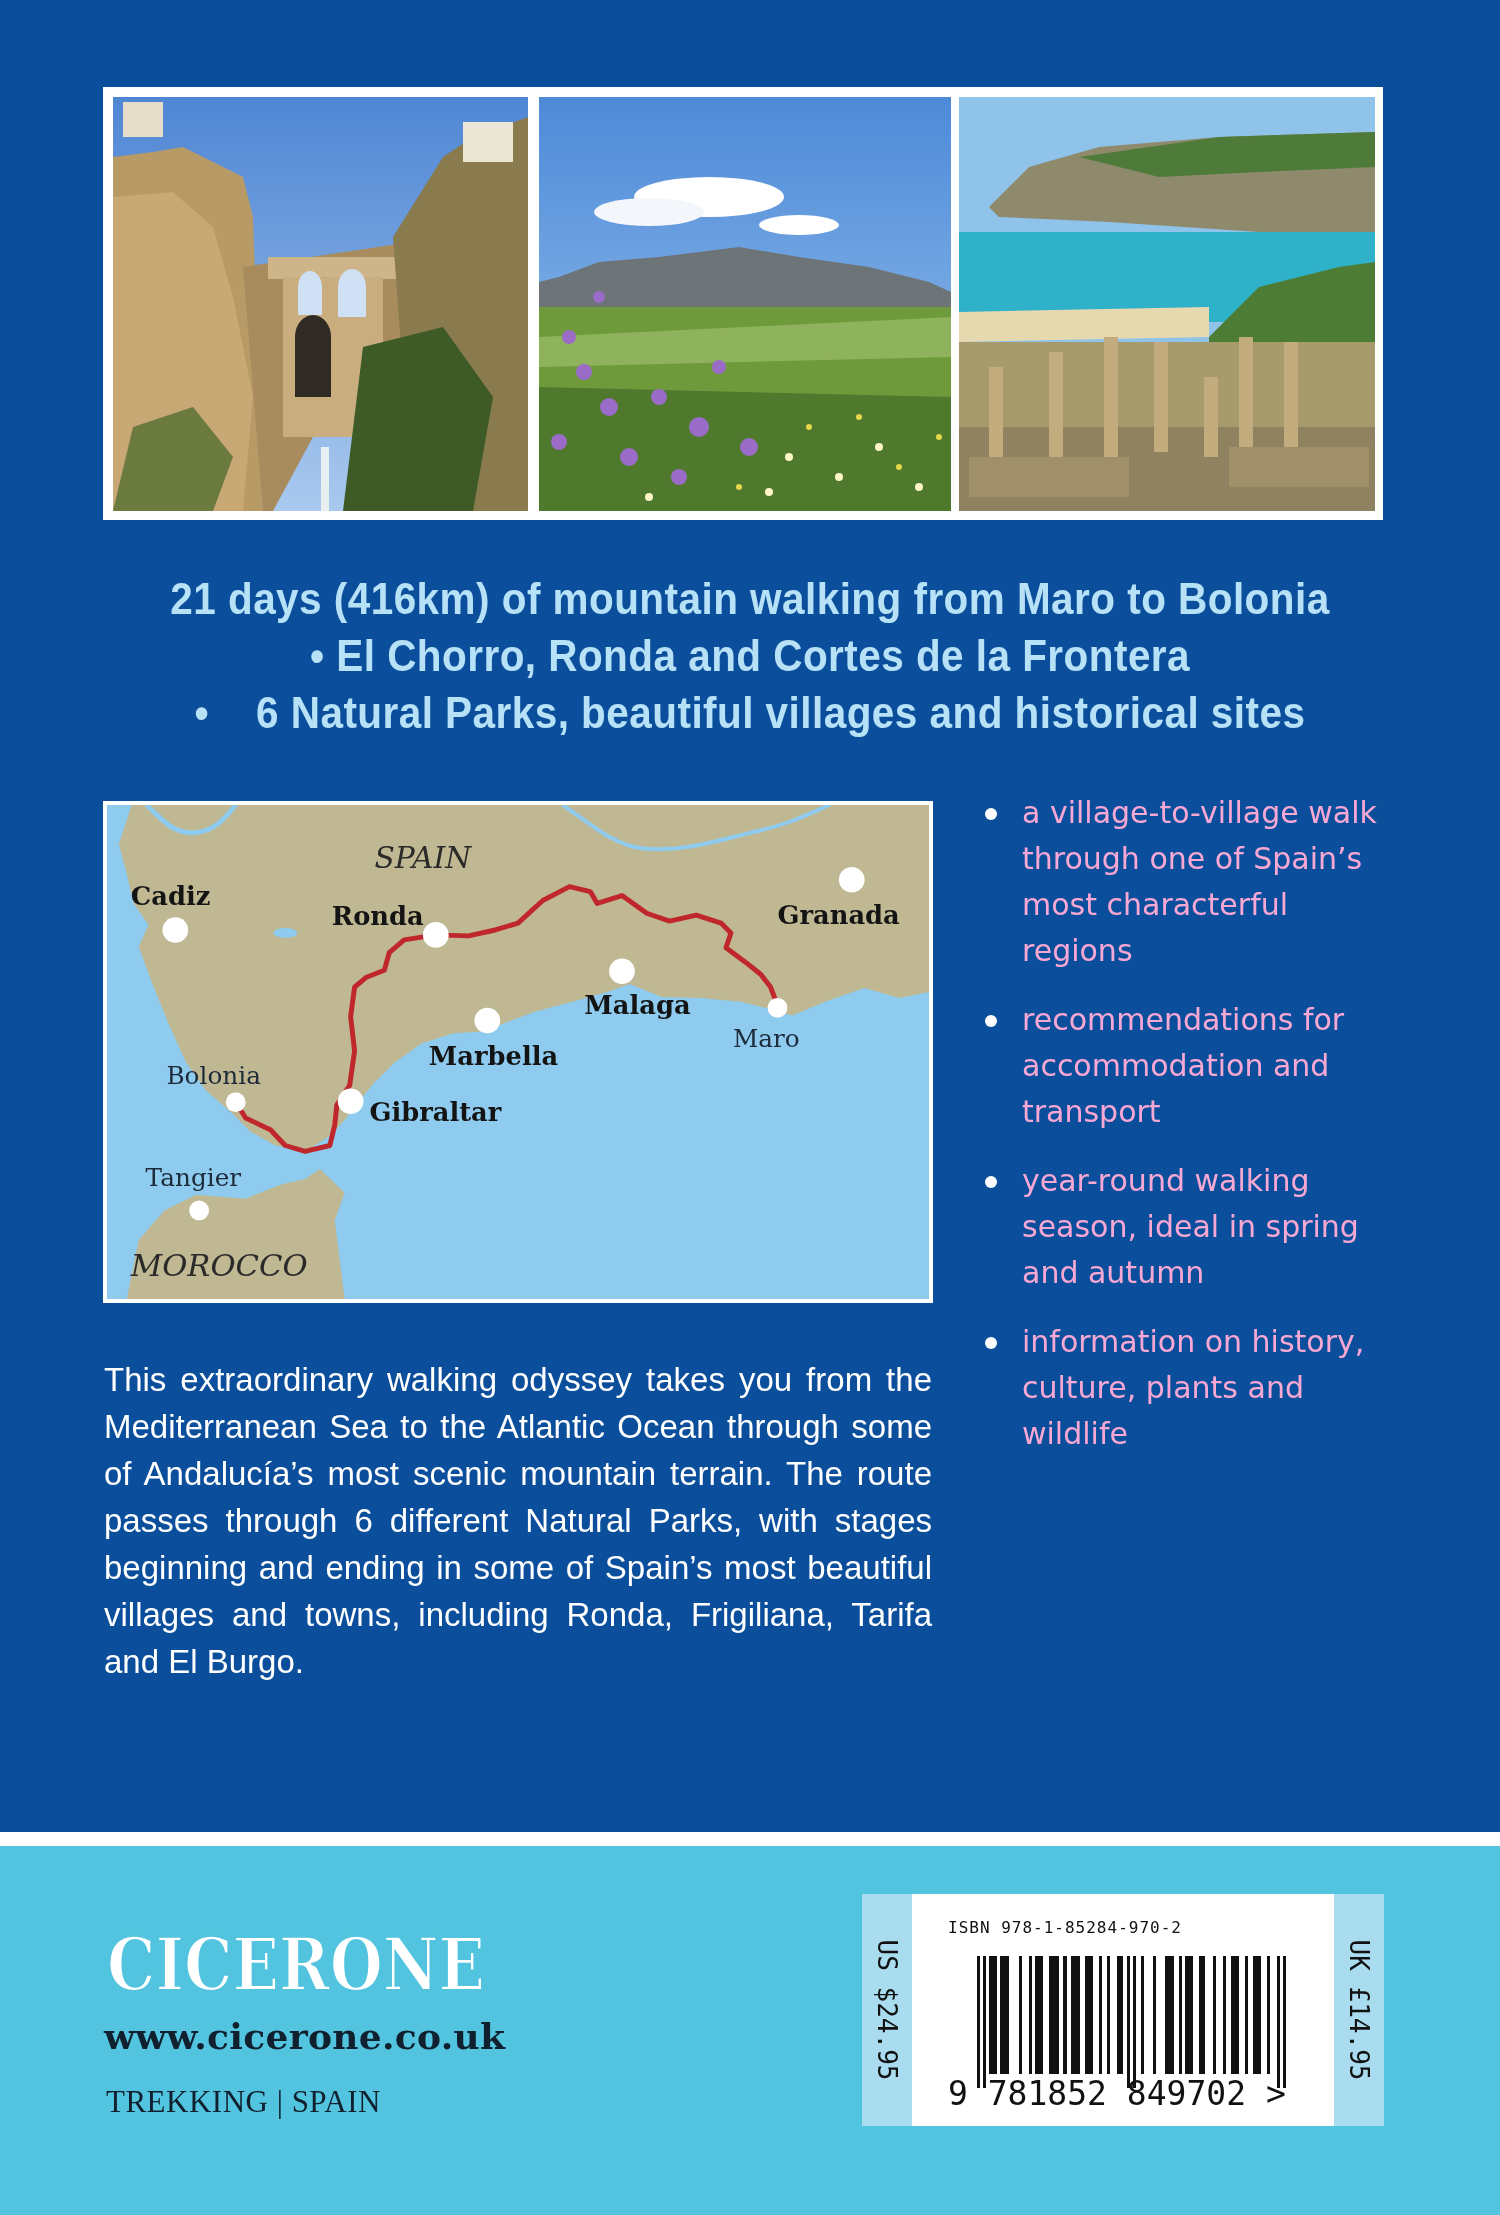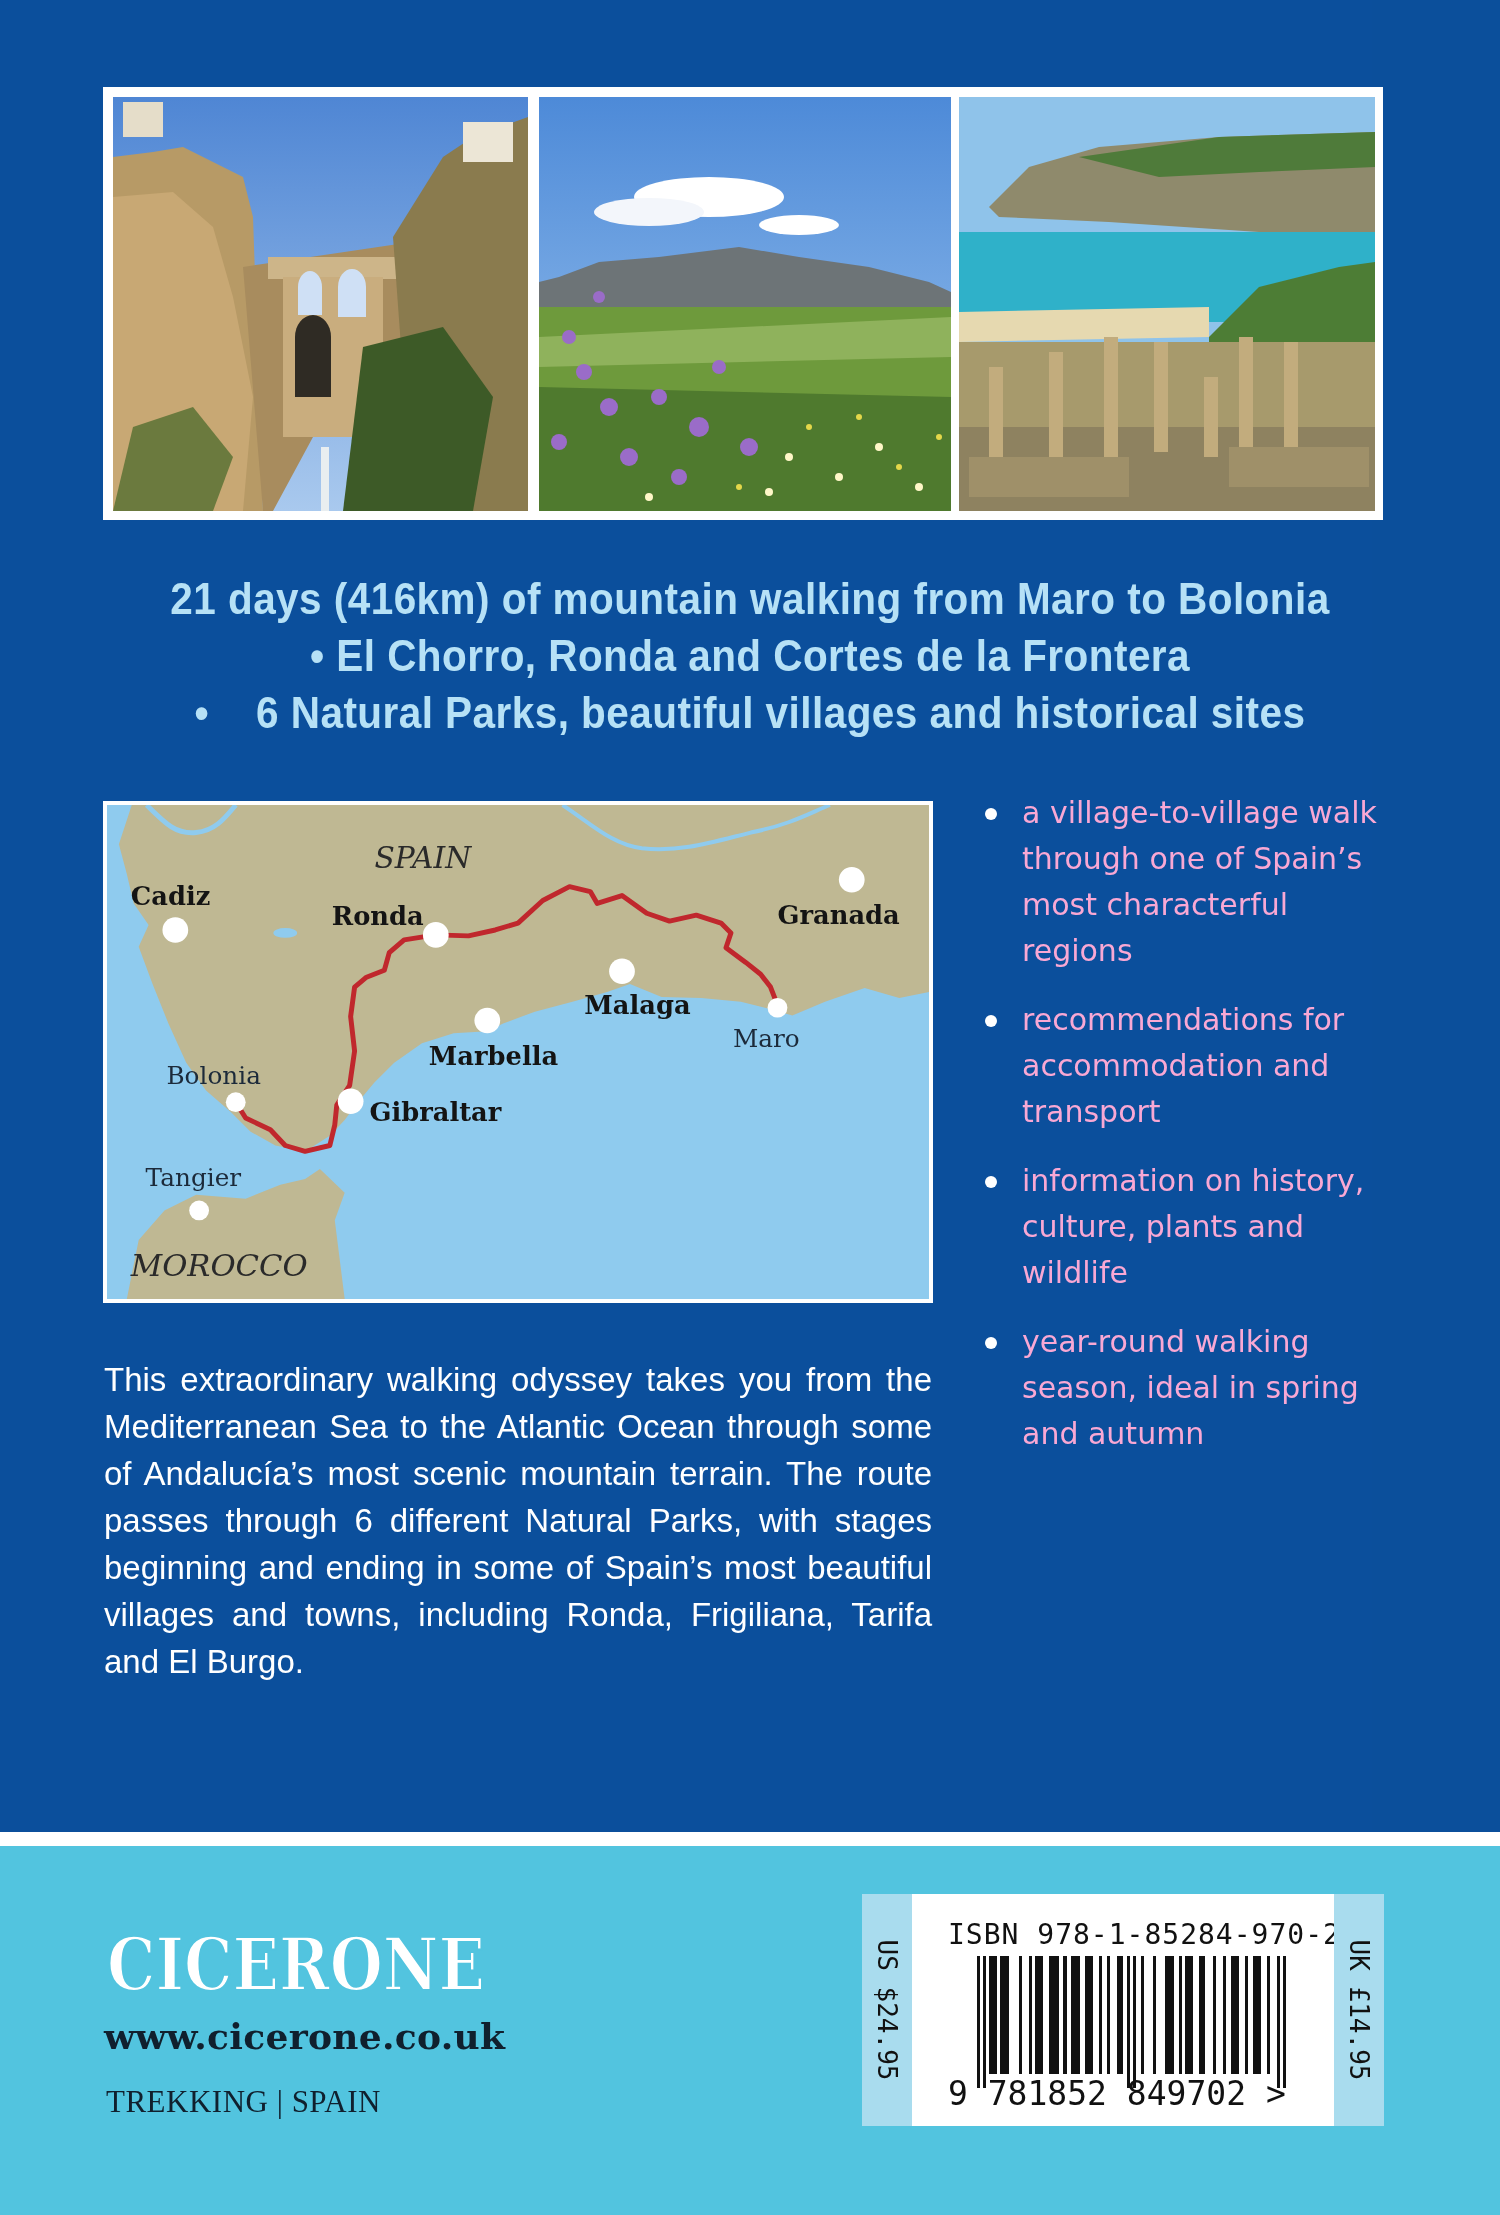--- a/index.html
+++ b/index.html
@@ -30,21 +30,21 @@
   .logo { position:absolute; left:107px; top:1930px; width:380px; height:70px; }
   .url { position:absolute; left:104px; top:2015px; font-family:"DejaVu Serif", serif; font-weight:bold; font-size:36px; color:#10202e; letter-spacing:0.3px; }
   .category { position:absolute; left:106px; top:2084px; font-family:"Liberation Serif", serif; font-size:31px; color:#10202e; letter-spacing:0.5px;text-align:right; }
 
   .barcode-block { position:absolute; left:862px; top:1894px; width:522px; height:232px; background:#ffffff; }
   .price-left, .price-right { position:absolute; top:0; width:50px; height:232px; background:#a9dcee; }
   .price-left { left:0; } .price-right { right:0; }
   .price-text { position:absolute; left:50%; top:50%; font-family:"DejaVu Sans Mono", monospace; font-size:26px; color:#111; white-space:nowrap; }
   .price-left .price-text { transform:translate(-50%,-50%) rotate(90deg); }
   .price-right .price-text { transform:translate(-50%,-50%) rotate(90deg); }
-  .isbn { position:absolute; left:86px; top:24px; font-family:"DejaVu Sans Mono", monospace; font-size:28px; color:#111; letter-spacing:1px; }
+  .isbn { position:absolute; left:86px; top:24px; font-family:"DejaVu Sans Mono", monospace; font-size:16px; color:#111; letter-spacing:1px; }
   .bars { position:absolute; left:115px; top:62px; width:310px; height:132px; }
   .ean { position:absolute; left:86px; top:180px; font-family:"DejaVu Sans Mono", monospace; font-size:33px; color:#111; }
   .map-label { font-family:"DejaVu Serif", serif; }
 </style>
 </head>
 <body>
 
 <div class="top">
 
   <div class="photo-frame">
@@ -182,22 +182,22 @@
         <text x="60" y="284" font-size="25" fill="#1c2a3a">Bolonia</text>
         <text x="265" y="321" font-size="26" font-weight="bold">Gibraltar</text>
         <text x="39" y="387" font-size="25" fill="#1c2a3a">Tangier</text>
       </g>
     </svg>
   </div>
 
   <div class="features">
     <div class="feature"><span class="dot"></span><span>a village-to-village walk through one of Spain’s most characterful regions</span></div>
     <div class="feature"><span class="dot"></span><span>recommendations for accommodation and transport</span></div>
+    <div class="feature"><span class="dot"></span><span>year-round walking season, ideal in spring and autumn</span></div>
     <div class="feature"><span class="dot"></span><span>information on history, culture, plants and wildlife</span></div>
-    <div class="feature"><span class="dot"></span><span>year-round walking season, ideal in spring and autumn</span></div>
   </div>
 
   <div class="body-text">This extraordinary walking odyssey takes you from the Mediterranean Sea to the Atlantic Ocean through some of Andalucía’s most scenic mountain terrain. The route passes through 6 different Natural Parks, with stages beginning and ending in some of Spain’s most beautiful villages and towns, including Ronda, Frigiliana, Tarifa and El Burgo.</div>
 </div>
 
 <div class="divider"></div>
 
 <div class="bottom">
 </div>
 

